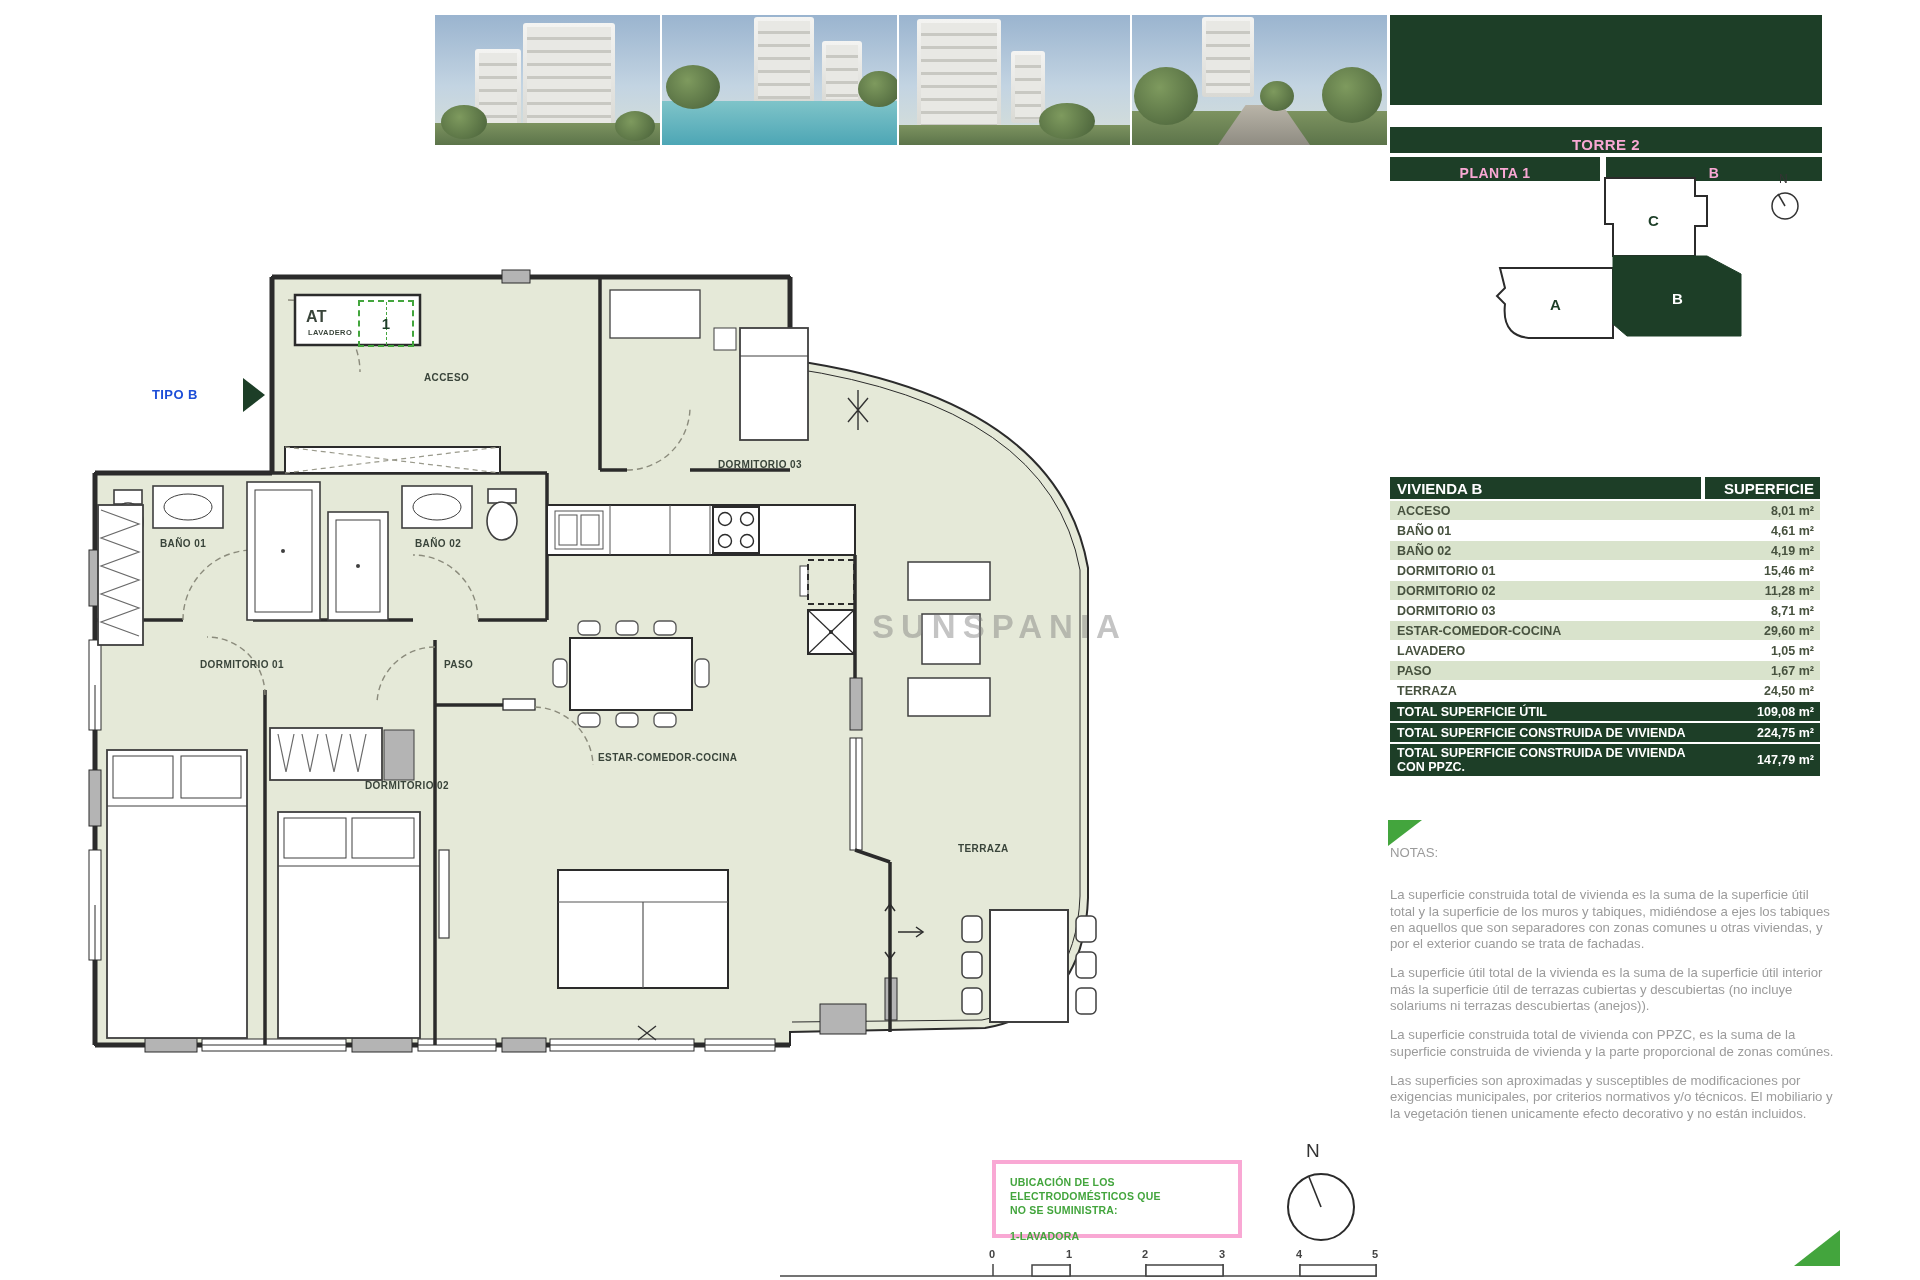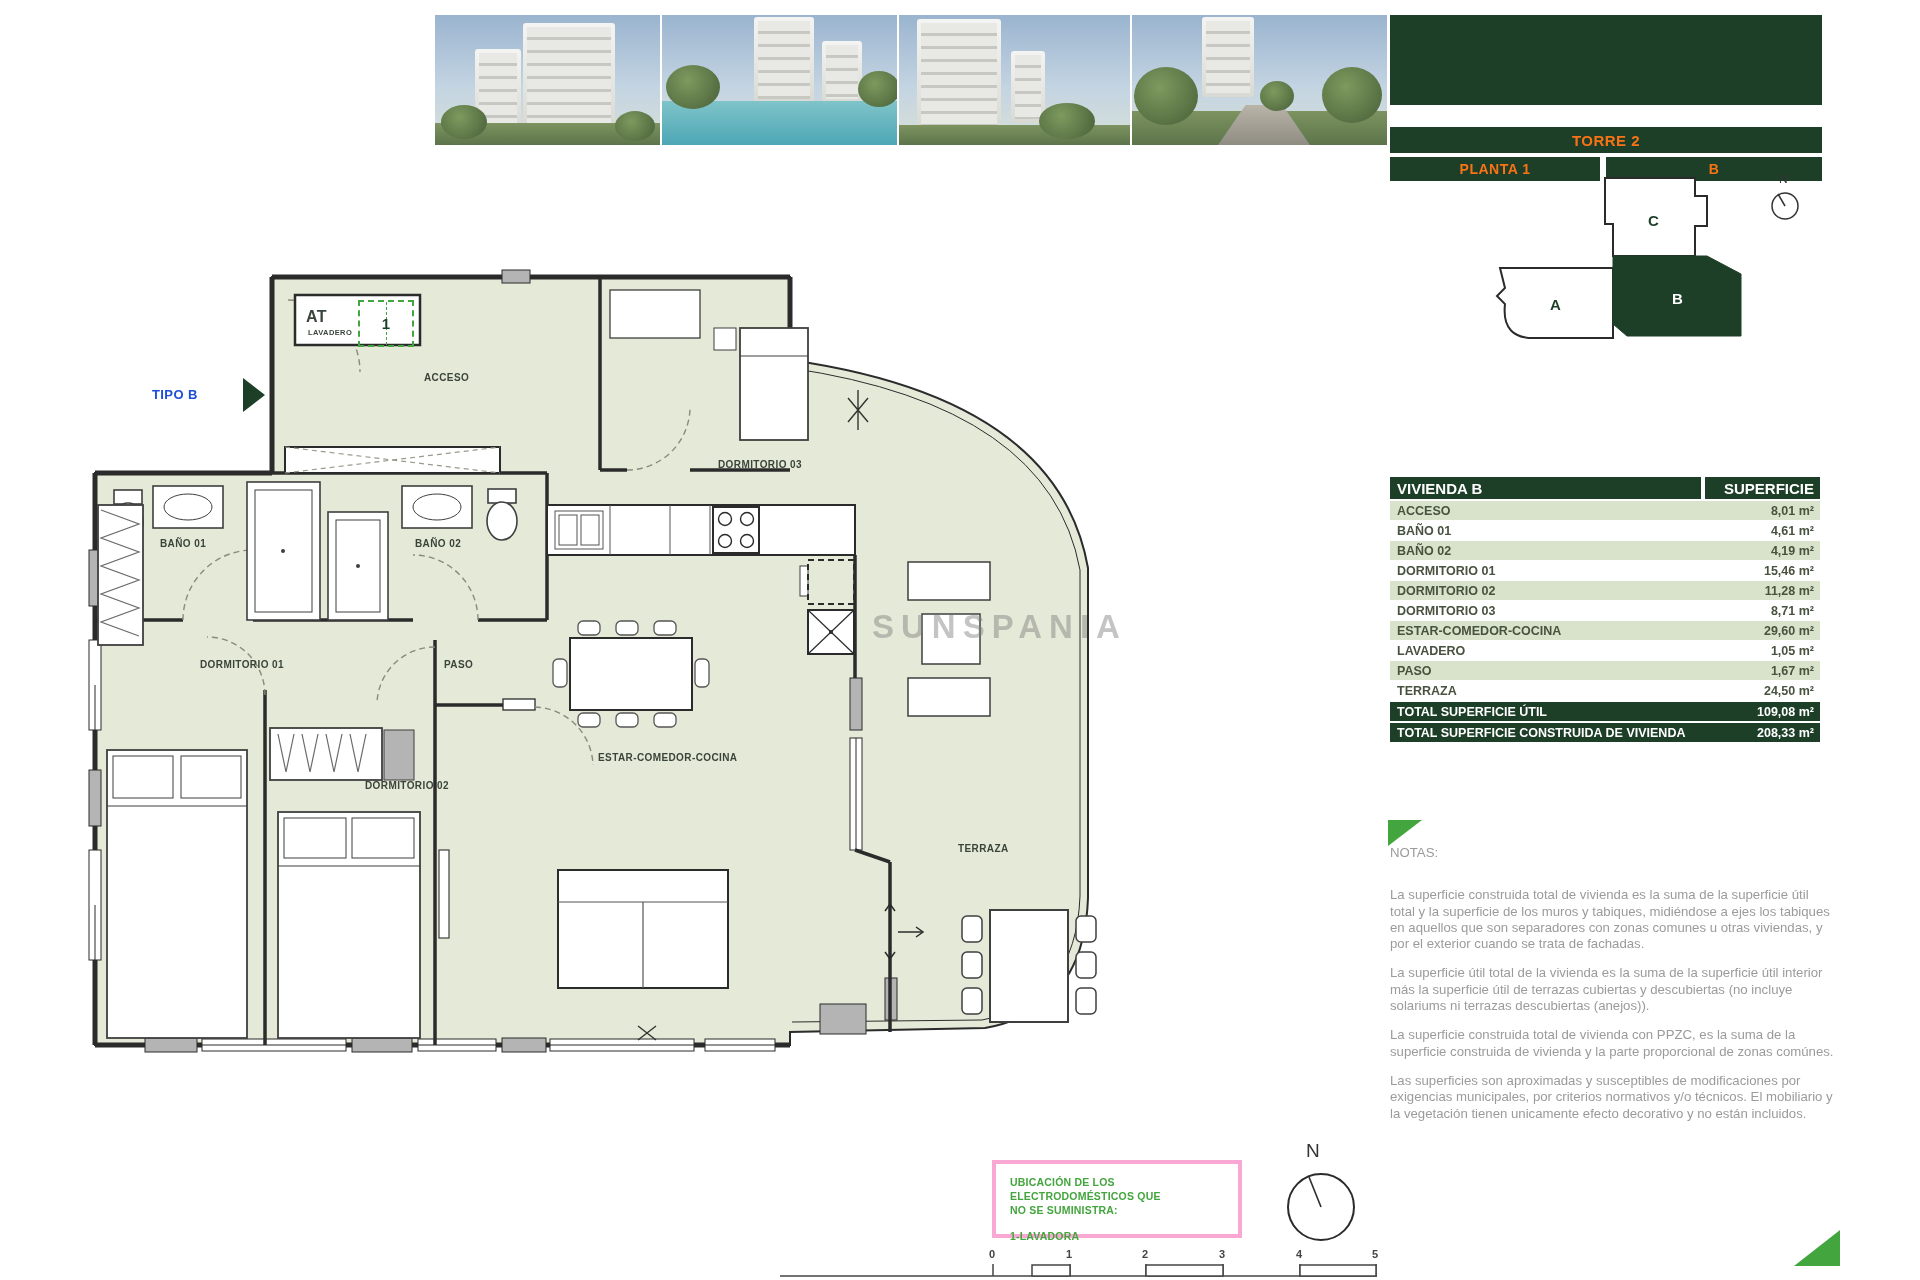--- a/index.html
+++ b/index.html
@@ -12,22 +12,22 @@
   .photo .bldg{position:absolute;background:linear-gradient(#f4f4f2,#d9d9d4);border-radius:3px;}
   .photo .bldg:before{content:"";position:absolute;inset:4px;background:
       repeating-linear-gradient(#e8e8e4 0 10px,#c8c8c2 10px 13px);}
   .photo .green{position:absolute;left:0;right:0;bottom:0;background:linear-gradient(#7d9360,#5c744a);}
   .photo .pool{position:absolute;left:0;right:0;bottom:0;background:linear-gradient(#7fc4c9,#4da6b5);}
   .photo .path{position:absolute;bottom:0;background:linear-gradient(#b9b4a8,#8f8c82);}
   .photo .tree{position:absolute;border-radius:50%;background:radial-gradient(circle at 40% 35%,#7e9a5e,#475f38);}
 
   
   .greenblock{position:absolute;background:#1d3e27;}
-  .bar{position:absolute;background:#1d3e27;color:#f97316;font-weight:bold;
-       display:flex;align-items:center;justify-content:center;letter-spacing:.5px;}
+  .bar{position:absolute;background:#1d3e27;color:#f9a8d4;font-weight:bold;
+       display:flex;align-items:flex-end;justify-content:center;letter-spacing:.5px;}
 
   
   #area-table{position:absolute;left:1390px;top:477px;width:430px;font-size:12.5px;}
   .thead{display:flex;height:22px;margin-bottom:2px;}
   .thead .tcell1{width:308px;background:#1d3e27;color:#fff;font-weight:bold;font-size:15px;
         display:flex;align-items:center;padding-left:7px;}
   .thead .tcell2{width:111px;background:#1d3e27;color:#fff;font-weight:bold;font-size:15px;
         display:flex;align-items:center;justify-content:flex-end;padding-right:6px;margin-left:4px;}
   .trow{display:flex;height:19px;margin-bottom:1px;align-items:center;
         justify-content:space-between;font-weight:bold;color:#47523f;padding:0 6px 0 7px;}
@@ -175,21 +175,25 @@
     <div class="trow plain">
         <span>TERRAZA</span>
         <span>24,50 m²</span>
       </div>
     <div class="ttotal">
       <span class="tlabel">TOTAL SUPERFICIE ÚTIL</span>
       <span>109,08 m²</span>
     </div>
     <div class="ttotal">
       <span class="tlabel">TOTAL SUPERFICIE CONSTRUIDA DE VIVIENDA</span>
-      <span>208,33 m²</span>
+      <span>224,75 m²</span>
+    </div>
+    <div class="ttotal">
+      <span class="tlabel">TOTAL SUPERFICIE CONSTRUIDA DE VIVIENDA CON PPZC.</span>
+      <span>147,79 m²</span>
     </div>
   </div>
 
   <div class="tri-notes"></div>
   <div id="notes">
     <p style="margin-bottom:26px;">NOTAS:</p>
     <p>La superficie construida total de vivienda es la suma de la superficie útil total y la superficie de los muros y tabiques, midiéndose a ejes los tabiques en aquellos que son separadores con zonas comunes u otras viviendas, y por el exterior cuando se trata de fachadas.</p>
     <p>La superficie útil total de la vivienda es la suma de la superficie útil interior más la superficie útil de terrazas cubiertas y descubiertas (no incluye solariums ni terrazas descubiertas (anejos)).</p>
     <p>La superficie construida total de vivienda con PPZC, es la suma de la superficie construida de vivienda y la parte proporcional de zonas comúnes.</p>
     <p>Las superficies son aproximadas y susceptibles de modificaciones por exigencias municipales, por criterios normativos y/o técnicos. El mobiliario y la vegetación tienen unicamente efecto decorativo y no están incluidos.</p>

